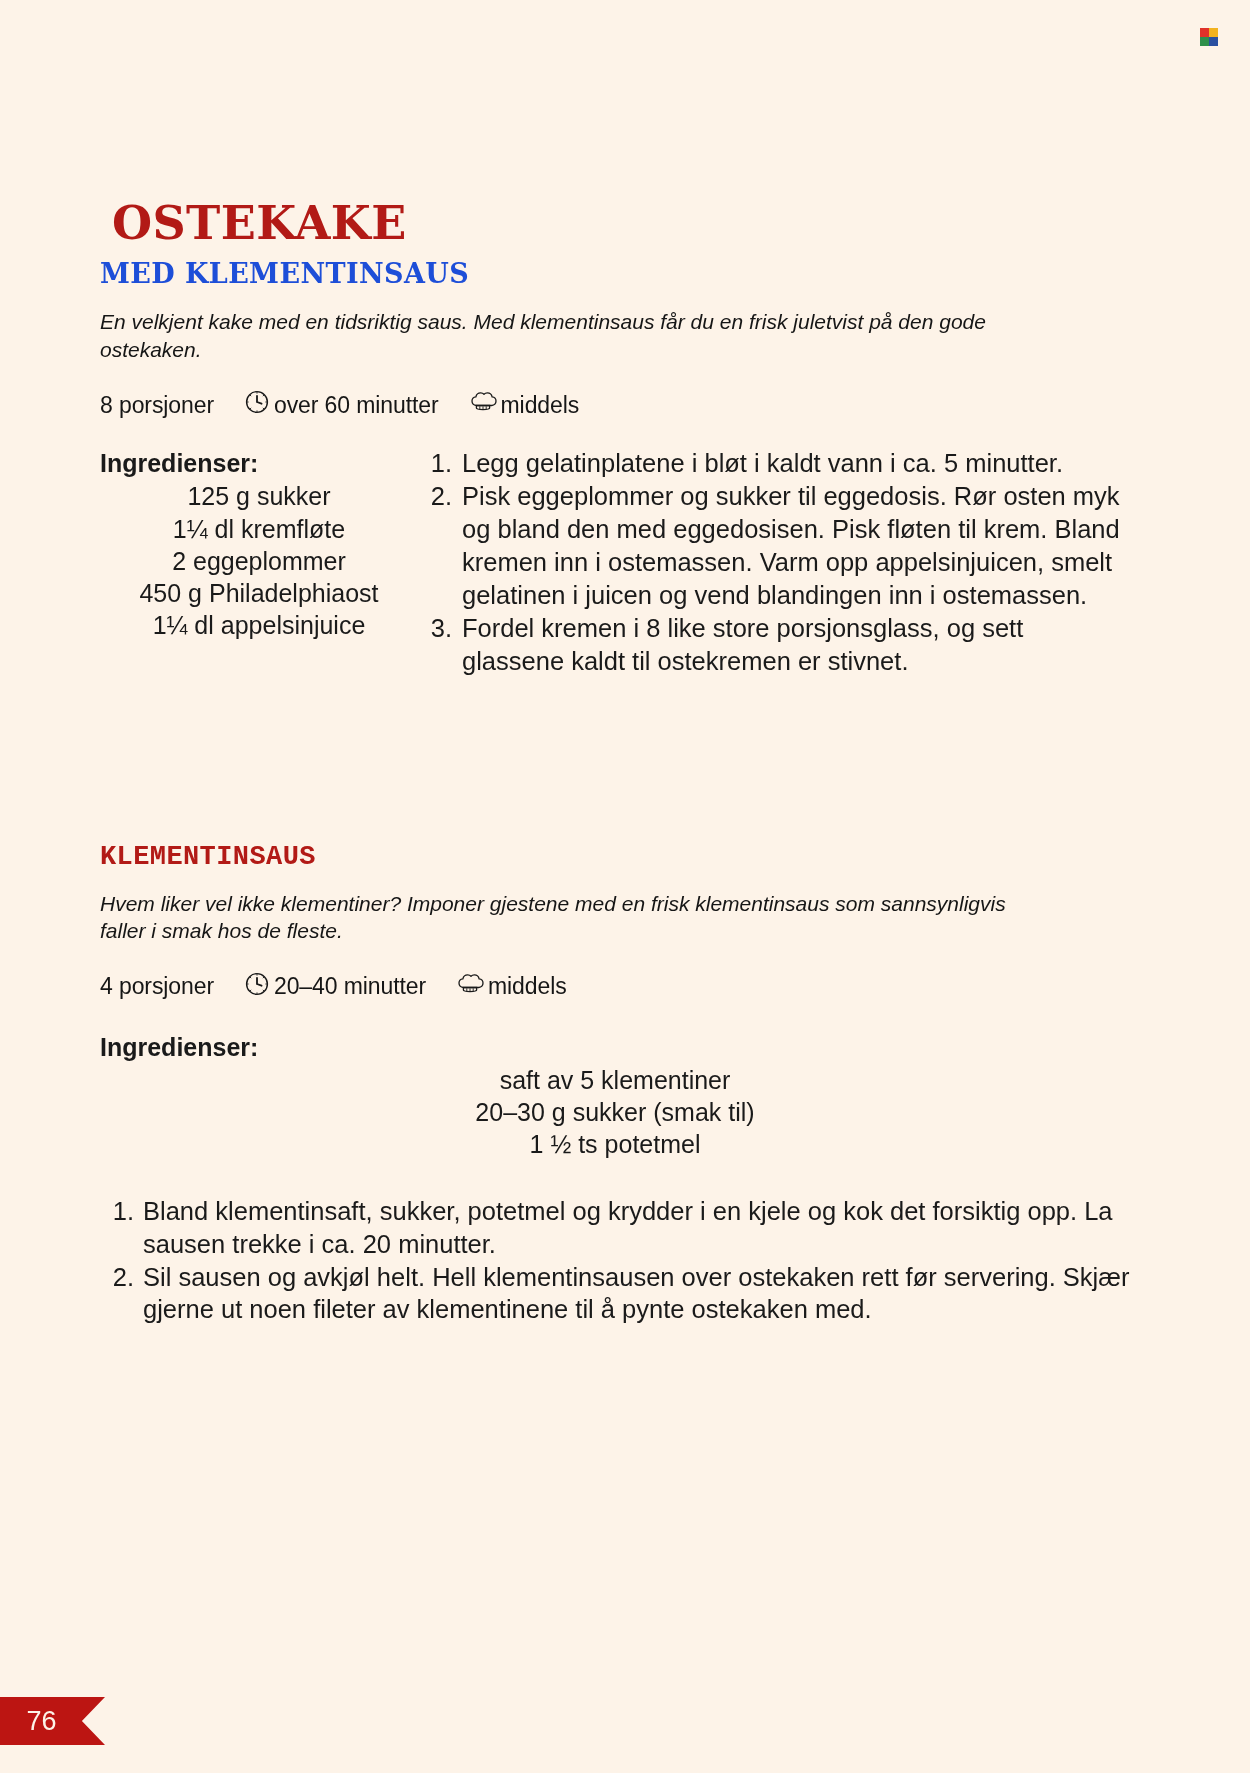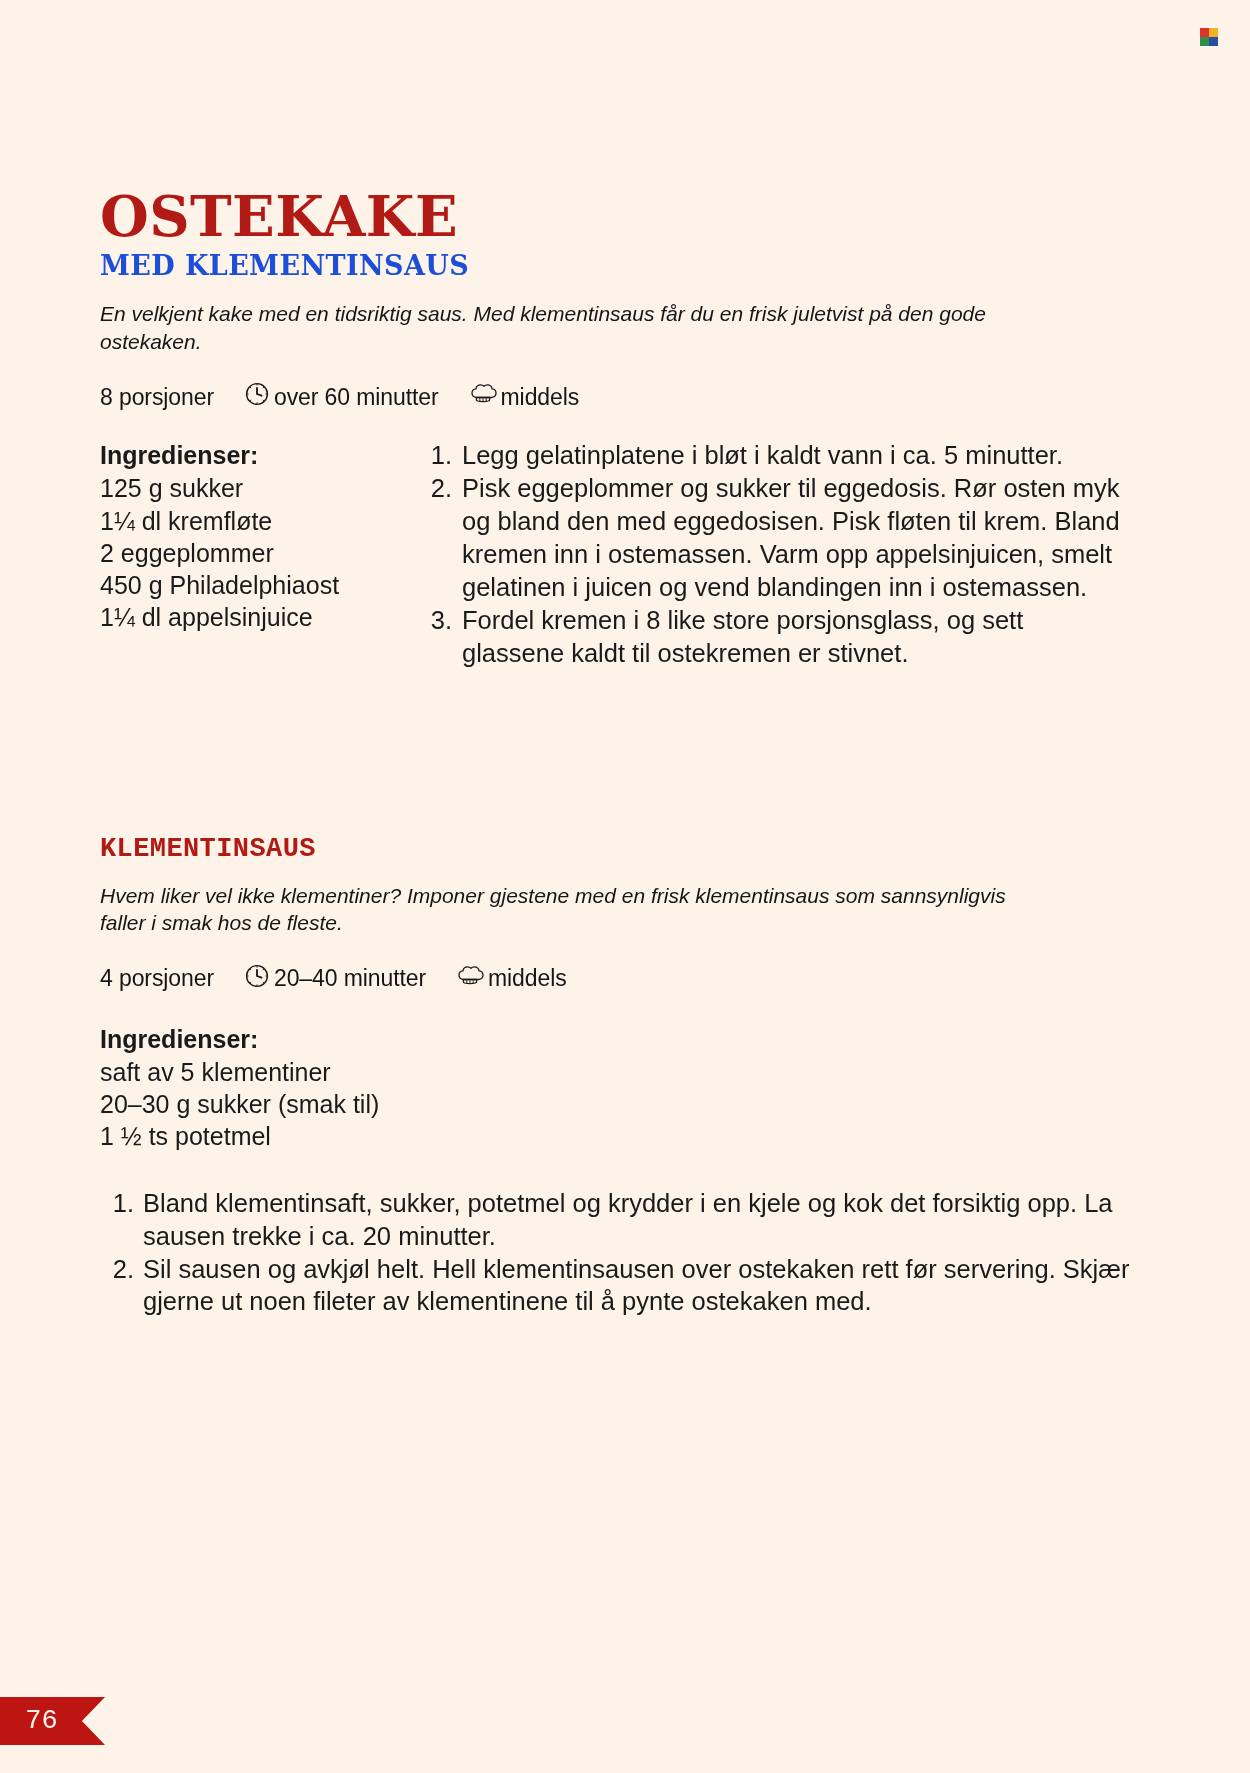--- a/index.html
+++ b/index.html
@@ -41,24 +41,24 @@
     left: 100px;
     top: 0;
     width: 1030px;
   }
 
   
   .recipe-title {
     font-family: "DejaVu Serif", serif;
     font-weight: bold;
     color: #b21a16;
-    font-size: 56px;
+    font-size: 46px;
     letter-spacing: 0.4px;
     line-height: 1.0;
-    margin: 0;
+    margin: 12px;
   }
   .recipe-subtitle {
     font-family: "DejaVu Serif", serif;
     font-weight: bold;
     color: #1d4ed8;
     font-size: 27px;
     letter-spacing: 0.4px;
     line-height: 1.18;
     margin: 6px 0 0 0;
   }
@@ -109,21 +109,21 @@
     margin: 0 0 1px 0;
   }
   .ing-list {
     list-style: none;
     margin: 0;
     padding: 0;
     font-family: "Liberation Sans", sans-serif;
     font-size: 25px;
     line-height: 1.29;
   }
-  .ing-list li { margin: 0; padding: 0; white-space: nowrap; }
+  .ing-list li { margin: 0; padding: 0; white-space: nowrap; text-align: center; }
 
   .steps {
     list-style: none;
     margin: 0;
     padding: 0;
     font-family: "Liberation Sans", sans-serif;
     font-size: 25.5px;
     line-height: 1.29;
   }
   .steps li {
@@ -171,21 +171,21 @@
     bottom: 28px;
     height: 48px;
     width: 105px;
     background: #bc1512;
     display: flex;
     align-items: center;
     justify-content: center;
     clip-path: polygon(0 0, 100% 0, 100% 0, 78% 50%, 100% 100%, 100% 100%, 0 100%);
   }
   .page-ribbon .pnum {
-    font-family: Liberation Mono, monospace;
+    font-family: Liberation Sans, sans-serif;
     color: #fdf3e8;
     font-size: 27px;
     margin-right: 22px;
   }
 </style>
 </head>
 <body>
 
 <div class="page">
 

